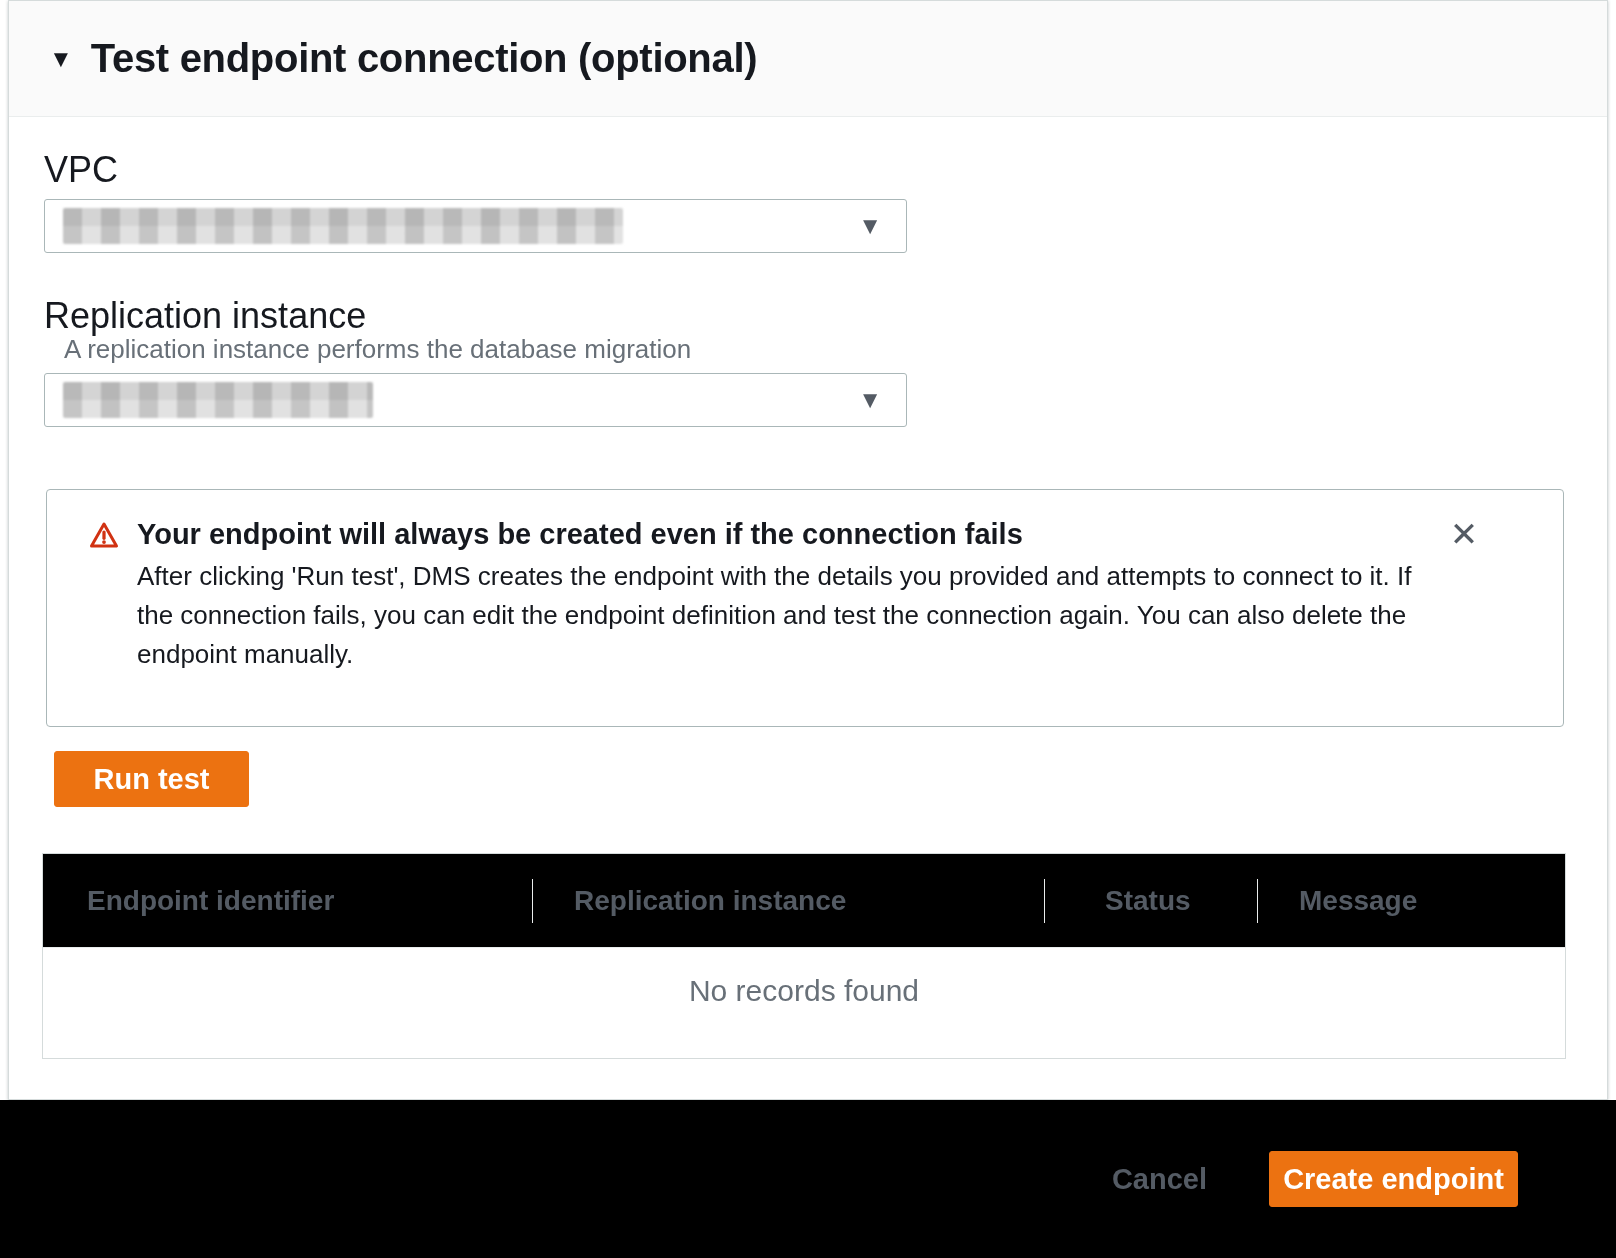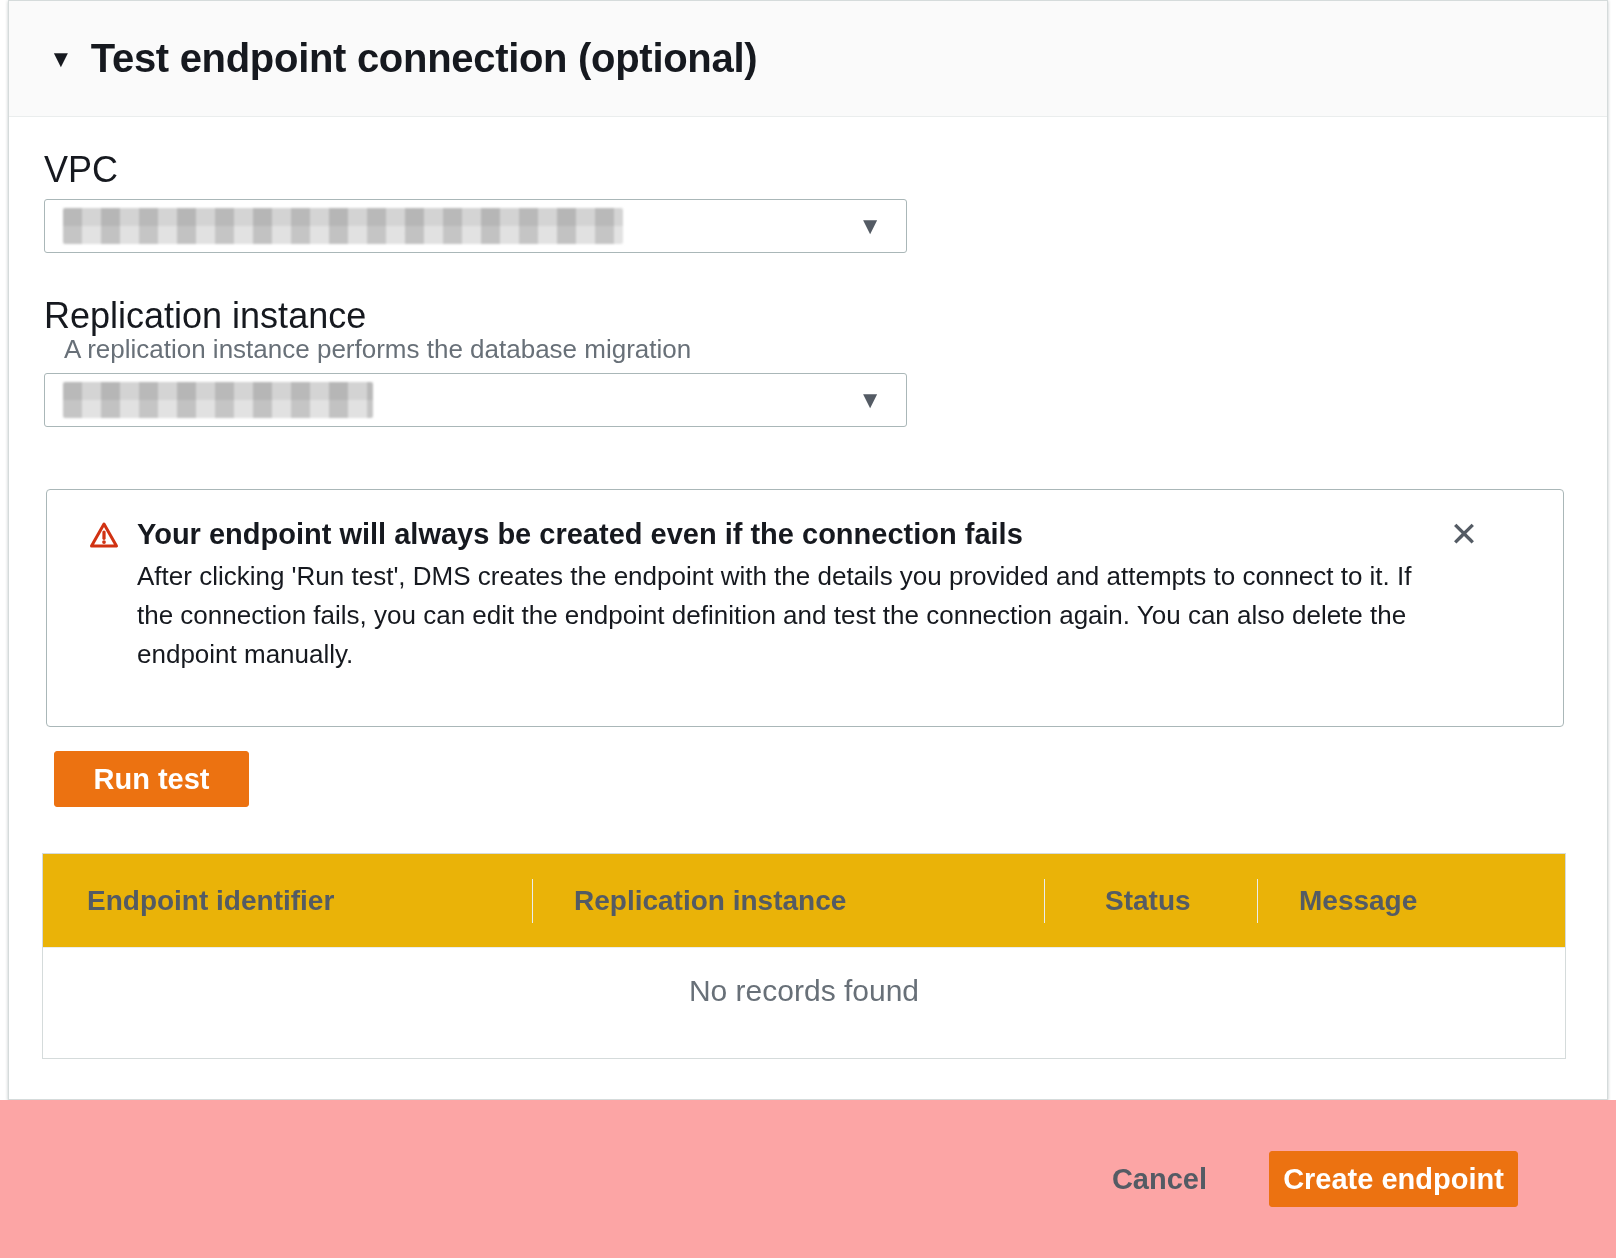--- a/index.html
+++ b/index.html
@@ -66,38 +66,38 @@
   }
   .create-btn { width:249px; height:56px; }
 
   
   .results-table {
     left:41px; top:852px; width:1524px; height:206px;
     background:#fff; border:1px solid #d5dbdb;
   }
   .thead {
     position:absolute; left:0; top:0; width:100%; height:94px;
-    background:#eab308; border-bottom:1px solid #eaeded;
+    background:#000000; border-bottom:1px solid #eaeded;
     display:flex; align-items:center;
   }
   .th { font-size:28px; font-weight:700; color:#545b64; position:relative; display:flex; align-items:center; height:100%; }
   .th-1 { width:489px; padding-left:44px; }
   .th-2 { width:512px; padding-left:42px; }
   .th-3 { width:213px; padding-left:61px; }
   .th-4 { flex:1; padding-left:42px; }
   .col-divider { position:absolute; left:0; top:25px; height:44px; width:1px; background:#eaeded; }
   .tbody-empty {
     position:absolute; left:0; top:94px; width:100%; height:111px;
     display:flex; align-items:flex-start; justify-content:center; padding-top:26px;
     font-size:30px; color:#687078;
   }
 
   
   .footer {
-    left:0; top:1100px; width:1616px; height:158px; background:#fca5a5;
+    left:0; top:1100px; width:1616px; height:158px; background:#000000;
     display:flex; align-items:center; justify-content:flex-end;
     padding-right:98px; gap:62px;
   }
 </style>
 </head>
 <body>
 
 <div class="page">
 
   <section class="abs card">

